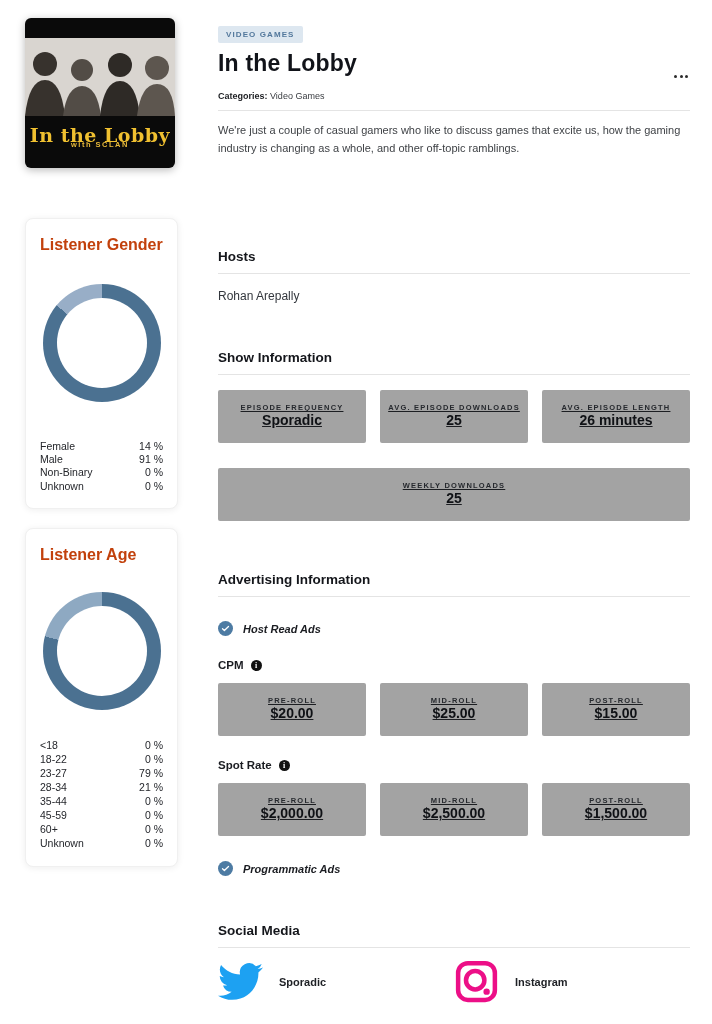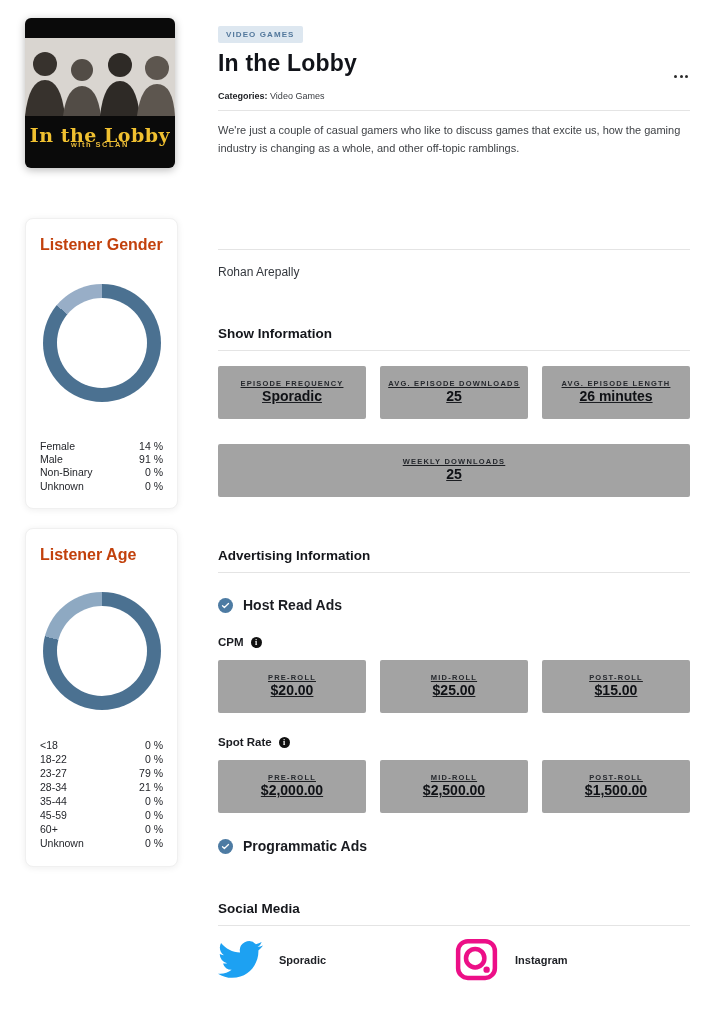--- a/index.html
+++ b/index.html
@@ -62,21 +62,21 @@
   .stat-card { background:#a3a3a3; border-radius:2px; text-align:center; padding:13px 6px 15px;text-decoration:underline; }
   .stat-label { font-size:7.5px; font-weight:700; letter-spacing:1.2px; color:#26292e; }
   .stat-value { font-size:14px; font-weight:700; margin-top:0; color:#0f1115; }
   .weekly-card { margin-top:25px; }
 
   .advertising { margin-top:51px; }
   .ad-toggle-row { display:flex; align-items:center; gap:10px; margin-top:24px; }
   .check-icon { width:15px; height:15px; border-radius:50%; background:#4d7ba3;
     display:flex; align-items:center; justify-content:center; flex-shrink:0; }
   .check-icon svg { width:9px; height:9px; }
-  .ad-toggle-label { font-size:14px; font-weight:700; color:#1a1c21; }
+  .ad-toggle-label { font-size:11px; font-weight:700; color:#1a1c21;font-style:italic; }
   .rate-label-row { margin-top:23px; display:flex; align-items:center; gap:7px; }
   .rate-label { font-size:11.5px; font-weight:700; color:#1a1c21; }
   .info-icon { width:11px; height:11px; background:#111; border-radius:50%; color:#fff;
     font-size:8px; line-height:11px; text-align:center; font-weight:700;
     font-family:"Liberation Serif", serif; cursor:pointer; }
   .rate-grid { display:grid; grid-template-columns:repeat(3,1fr); gap:14px; margin-top:12px; }
   .programmatic { margin-top:25px; }
 
   .social { margin-top:47px; }
   .social-grid { display:grid; grid-template-columns:1fr 1fr; row-gap:4px; margin-top:9px; }
@@ -199,20 +199,21 @@
       </div>
       <div class="categories">
         <b>Categories:</b>
         <span>Video Games</span>
       </div>
       <div class="header-divider"></div>
       <p class="description">We're just a couple of casual gamers who like to discuss games that excite us, how the gaming industry is changing as a whole, and other off-topic ramblings.</p>
     </header>
 
     <section class="section hosts">
+      <h2 class="section-title">Hosts</h2>
       <div class="section-divider"></div>
       <div class="host-name">Rohan Arepally</div>
     </section>
 
     <section class="section show-info">
       <h2 class="section-title">Show Information</h2>
       <div class="section-divider"></div>
       <div class="stats-grid">
         <div class="stat-card">
           <div class="stat-label">EPISODE FREQUENCY</div>

